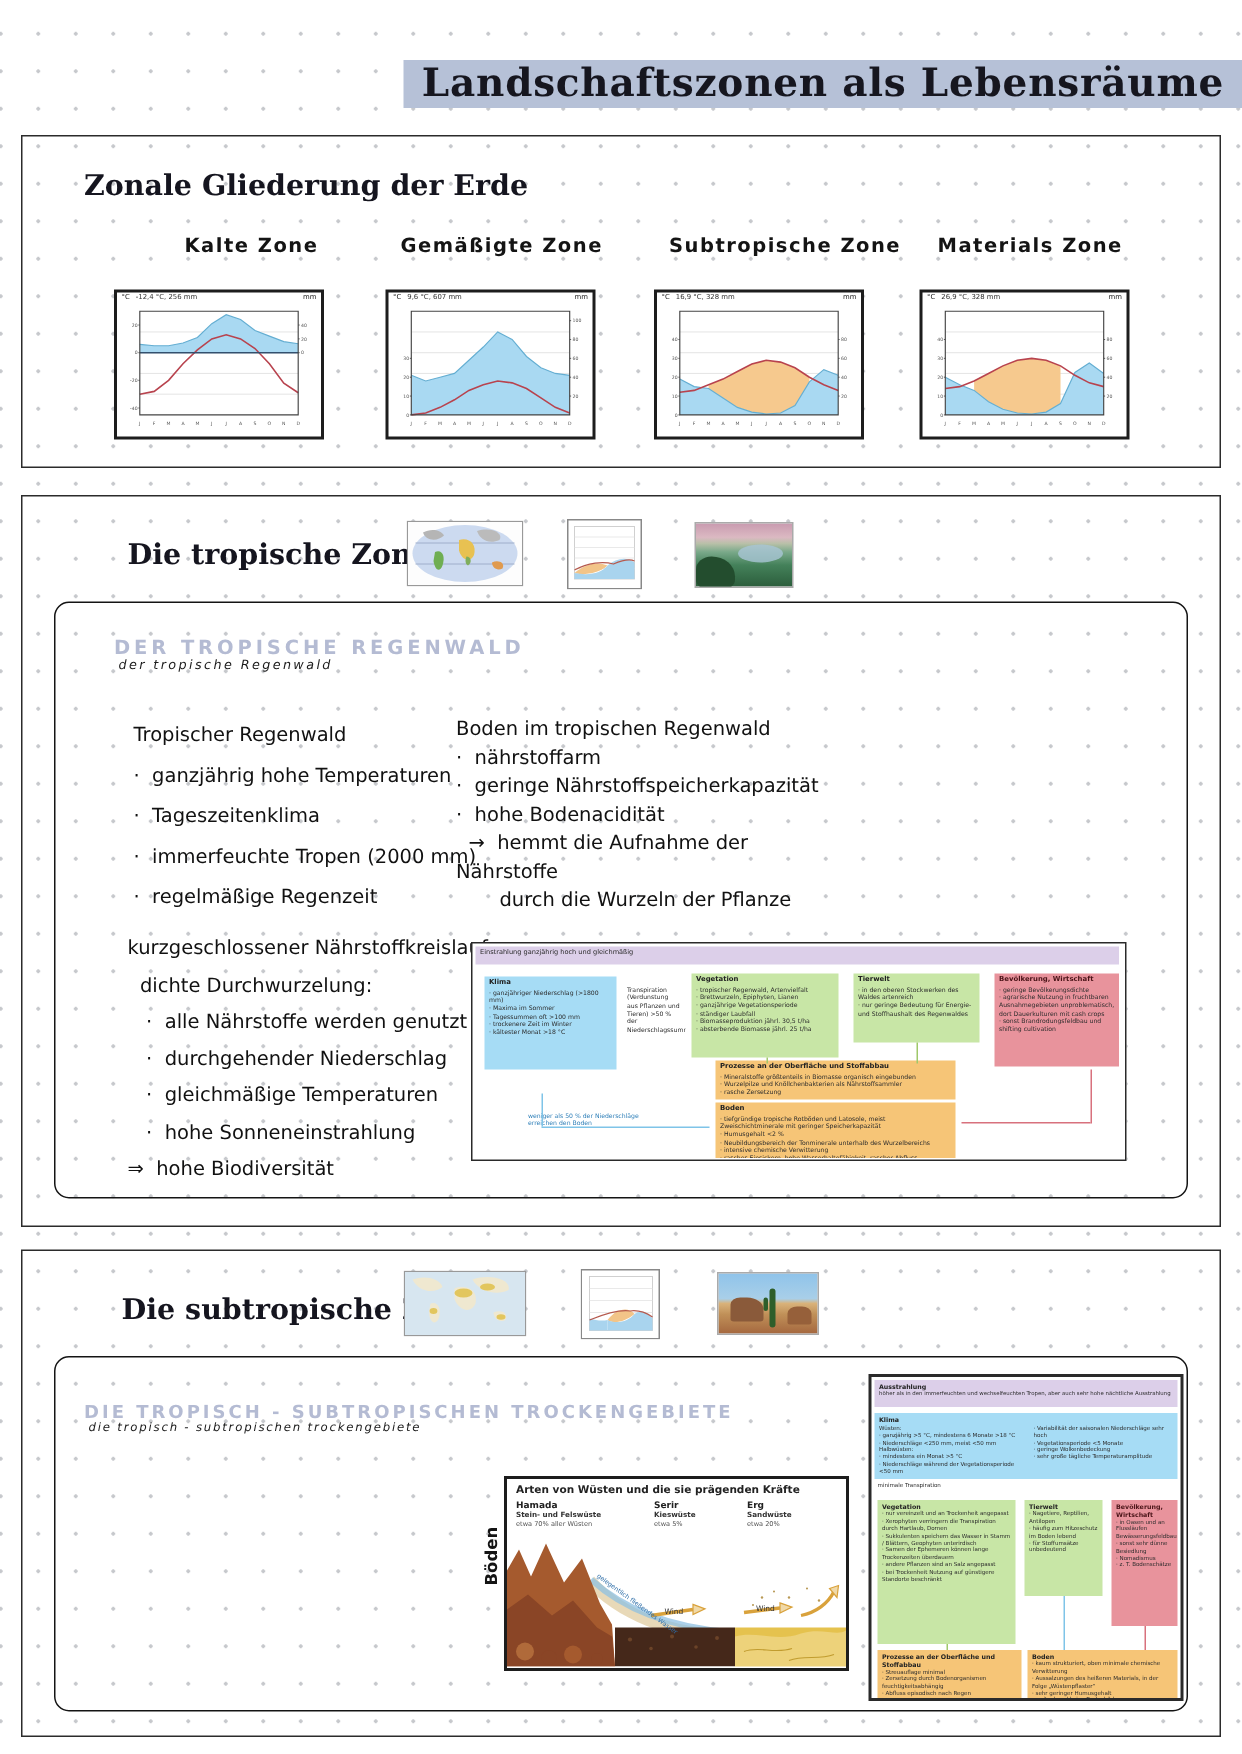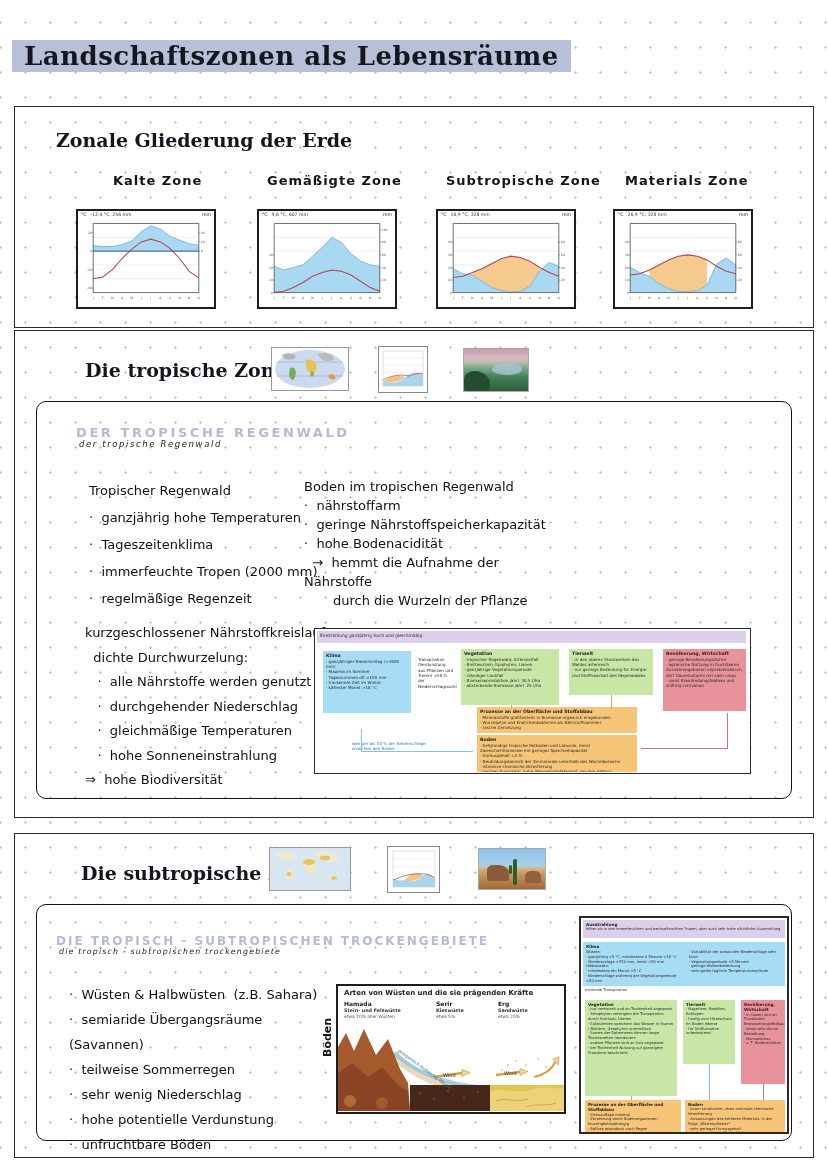--- a/index.html
+++ b/index.html
@@ -3,21 +3,21 @@
 <meta charset="utf-8">
 <style>
   * { box-sizing: border-box; margin: 0; padding: 0; }
   body { background: #ffffff; font-family: "DejaVu Sans", sans-serif; }
   .page {
     position: relative; width: 828px; height: 1169px; margin: 0 auto;
     background-color: #ffffff;
     background-image: radial-gradient(circle, #c6c8cc 1.1px, transparent 1.1px);
     background-size: 25px 25px; background-position: 13px 10px; overflow: hidden;
   }
-  .title-wrap { position: absolute; top: 40px; left: 0; right: 0; text-align: left; padding-left: 12px; }
+  .title-wrap { position: absolute; top: 40px; left: 0; right: 0; text-align: right; }
   .title-hl { display: inline-block; background: #b6c1d7; padding: 1px 12px; }
   .title-text { font-family: "DejaVu Serif", serif; font-weight: 700; font-size: 26px; color: #16161f; letter-spacing: .5px; }
   .frame { position: absolute; border: 1.6px solid #2b2b2b; background: transparent; }
   .h2 { position: absolute; font-family: "DejaVu Serif", serif; font-weight: 700; font-size: 19px; color: #15151f; }
   .hw { font-family: "DejaVu Sans", sans-serif; color: #141414; }
   .pre { white-space: pre-wrap; }
   .chart-label { position: absolute; font-size: 13px; font-weight: 600; letter-spacing: 1px; }
   .climate-chart { position: absolute; width: 140px; height: 100px; border: 2px solid #1d1d1d; background: #fff; }
   .climate-chart svg { position: absolute; inset: 0; width: 100%; height: 100%; font-family: "DejaVu Sans", sans-serif; }
   .chart-head { position: absolute; top: 1px; left: 3px; right: 3px; display: flex; align-items: baseline; font-size: 4.6px; color: #222; z-index: 2; }
@@ -49,24 +49,24 @@
 </style>
 </head>
 <body>
 
 <div class="page">
 
   <div class="title-wrap">
     <span class="title-hl"><span class="title-text">Landschaftszonen als Lebensräume</span></span>
   </div>
 
-  <section class="frame" style="left:14px; top:90px; width:800px; height:222px;margin-top:16px;">
+  <section class="frame" style="left:14px; top:90px; width:800px; height:222px;">
     <div class="h2" style="left:41px; top:22px;">Zonale Gliederung der Erde</div>
 
-    <div class="chart-label hw" style="left:98px; top:66px;">Kalte Zone</div>
+    <div class="chart-label hw" style="left:108px; top:66px;">Kalte Zone</div>
     <div class="climate-chart" style="left:61px; top:102px;">
       <div class="chart-head">
         <span>°C</span>
         <span class="sum">-12,4 °C, 256 mm</span>
         <span class="mmu">mm</span>
       </div>
       <svg viewBox="0 0 140 100">
           <path d="M15,27.4 L125,27.4" fill="none" stroke="#e0e0e0" stroke-width="0.6"></path>
           <path d="M15,41.8 L125,41.8" fill="none" stroke="#e0e0e0" stroke-width="0.6"></path>
           <path d="M15,56.2 L125,56.2" fill="none" stroke="#e0e0e0" stroke-width="0.6"></path>
@@ -411,26 +411,20 @@
       <div style="position:absolute; left:34px; top:10px; width:4px; height:26px; border-radius:2px; background:#2e5e2a;"></div>
       <div style="position:absolute; left:30px; top:16px; width:3px; height:9px; border-radius:2px; background:#2e5e2a;"></div>
       <div style="position:absolute; left:46px; top:22px; width:16px; height:12px; border-radius:40% 40% 10% 10%; background:#96603a;"></div>
     </div>
 
     <div class="innerbox" style="left:21px; top:70px; width:756px; height:237px;"></div>
 
     <div class="bubble" style="left:41px; top:100px; font-size:12px; letter-spacing:2px;">DIE TROPISCH - SUBTROPISCHEN TROCKENGEBIETE</div>
     <div class="script-overlay" style="left:44px; top:113px; font-size:7.8px; letter-spacing:1.2px;">die tropisch - subtropischen trockengebiete</div>
 
-    <div class="notes hw pre" style="left:54px; top:148px; line-height:25px; width:260px;">·  Wüsten &amp; Halbwüsten  (z.B. Sahara)
-·  semiaride Übergangsräume  (Savannen)
-·  teilweise Sommerregen
-·  sehr wenig Niederschlag
-·  hohe potentielle Verdunstung
-·  unfruchtbare Böden</div>
 
     <div class="vlabel" style="left:306px; top:223px;">Böden</div>
 
     <div class="desert" style="left:321px; top:150px;">
       <div class="dd-title">Arten von Wüsten und die sie prägenden Kräfte</div>
       <div class="dd-col" style="left:6px; width:84px;">
         <div class="dd-name">Hamada</div>
         <div class="dd-type">Stein- und Felswüste</div>
         <div class="dd-share">etwa 70% aller Wüsten</div>
       </div>

